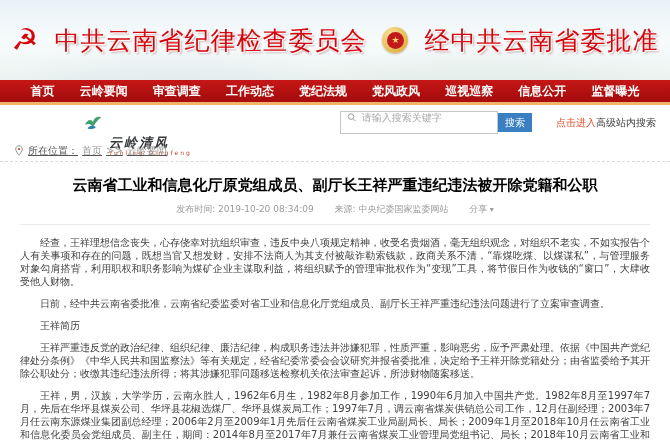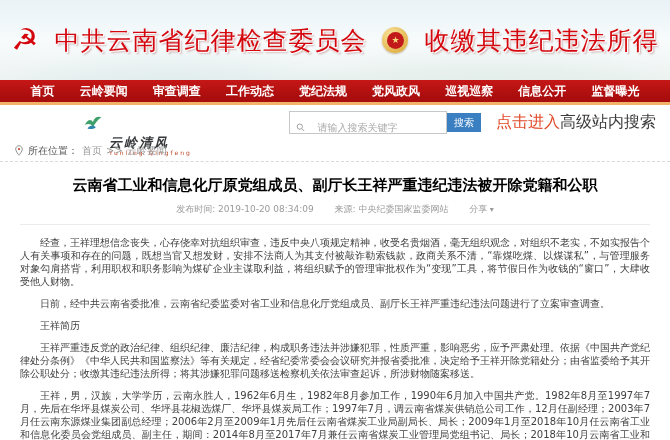--- a/index.html
+++ b/index.html
@@ -33,34 +33,34 @@
   .nav-item { color:#ffffff; font-size:12px; font-weight:bold; white-space:nowrap; cursor:pointer; }
 
   
   .toolbar { height:35px; display:flex; align-items:center; padding:0 14px; background:#fff; }
   .logo { display:flex; align-items:center; gap:5px; margin-left:68px; cursor:pointer; }
   .logo-texts { display:flex; flex-direction:column; line-height:1.1; }
   .logo-text { font-family:"DejaVu Serif","Liberation Serif",serif; font-style:italic; font-weight:bold;
     font-size:13px; color:#37393b; letter-spacing:2px;margin-top:48px; }
   .logo-sub { font-size:6px; color:#c0492b; letter-spacing:2px; }
   .search-area { margin-left:auto; display:flex; align-items:center; }
-  .search-box { display:flex; align-items:flex-end; gap:12px; border:1px solid #c7c7c7; background:#fff;
+  .search-box { display:flex; align-items:flex-start; gap:5px; border:1px solid #c7c7c7; background:#fff;
     height:23px; width:158px; padding:0 6px; }
   .search-box input { border:none; outline:none; width:100%; font-size:10px; color:#444;
     font-family:inherit; background:transparent; }
   .search-box input::placeholder { color:#a9a9a9; }
   .search-btn { height:19px; min-width:34px; background:#3a7fc1; color:#fff; border:none;
     font-size:10px; font-family:inherit; cursor:pointer; }
-  .adv-link { font-size:16px; margin-left:15px; white-space:nowrap; cursor:pointer; }
+  .adv-link { font-size:10px; margin-left:24px; white-space:nowrap; cursor:pointer; }
   .adv-prefix { color:#e14a2a; }
   .adv-text { color:#3c3c3c; }
 
   
   .breadcrumb { height:22px; display:flex; align-items:center; gap:4px; padding:0 14px;
-    font-size:10px; color:#555; border-bottom:1px dashed #d9d9d9; background:#fff; }
+    font-size:10px; color:#555; border-bottom:1px dashed #d9d9d9; background:#fff;text-decoration:underline; }
   .crumb-icon { color:#8a8a8a; font-size:11px; display:inline-flex; }
   .crumb-link { color:#9a9a9a; cursor:pointer; }
   .crumb-sep { color:#9a9a9a; }
 
   
   .article { padding:6px 20px 0; }
   .article-title { text-align:center; color:#000000; font-size:15px; font-weight:bold;
     line-height:1.3; margin:8px 26px 7px; }
   .article-meta { text-align:center; font-size:9px; color:#9b9b9b; padding-bottom:8px;
     border-bottom:1px solid #ececec; }
@@ -73,21 +73,21 @@
 </style>
 </head>
 <body>
 
 <div class="banner">
   <span class="party-emblem">☭</span>
   <span class="org-title">中共云南省纪律检查委员会</span>
   <span class="natl-emblem">
       <span class="natl-emblem-core"></span>
     </span>
-  <span class="org-title">收缴其违纪违法所得</span>
+  <span class="org-title">经中共云南省委批准</span>
 </div>
 
 <div class="nav">
   <span class="nav-item">首页</span>
   <span class="nav-item">云岭要闻</span>
   <span class="nav-item">审查调查</span>
   <span class="nav-item">工作动态</span>
   <span class="nav-item">党纪法规</span>
   <span class="nav-item">党风政风</span>
   <span class="nav-item">巡视巡察</span>

